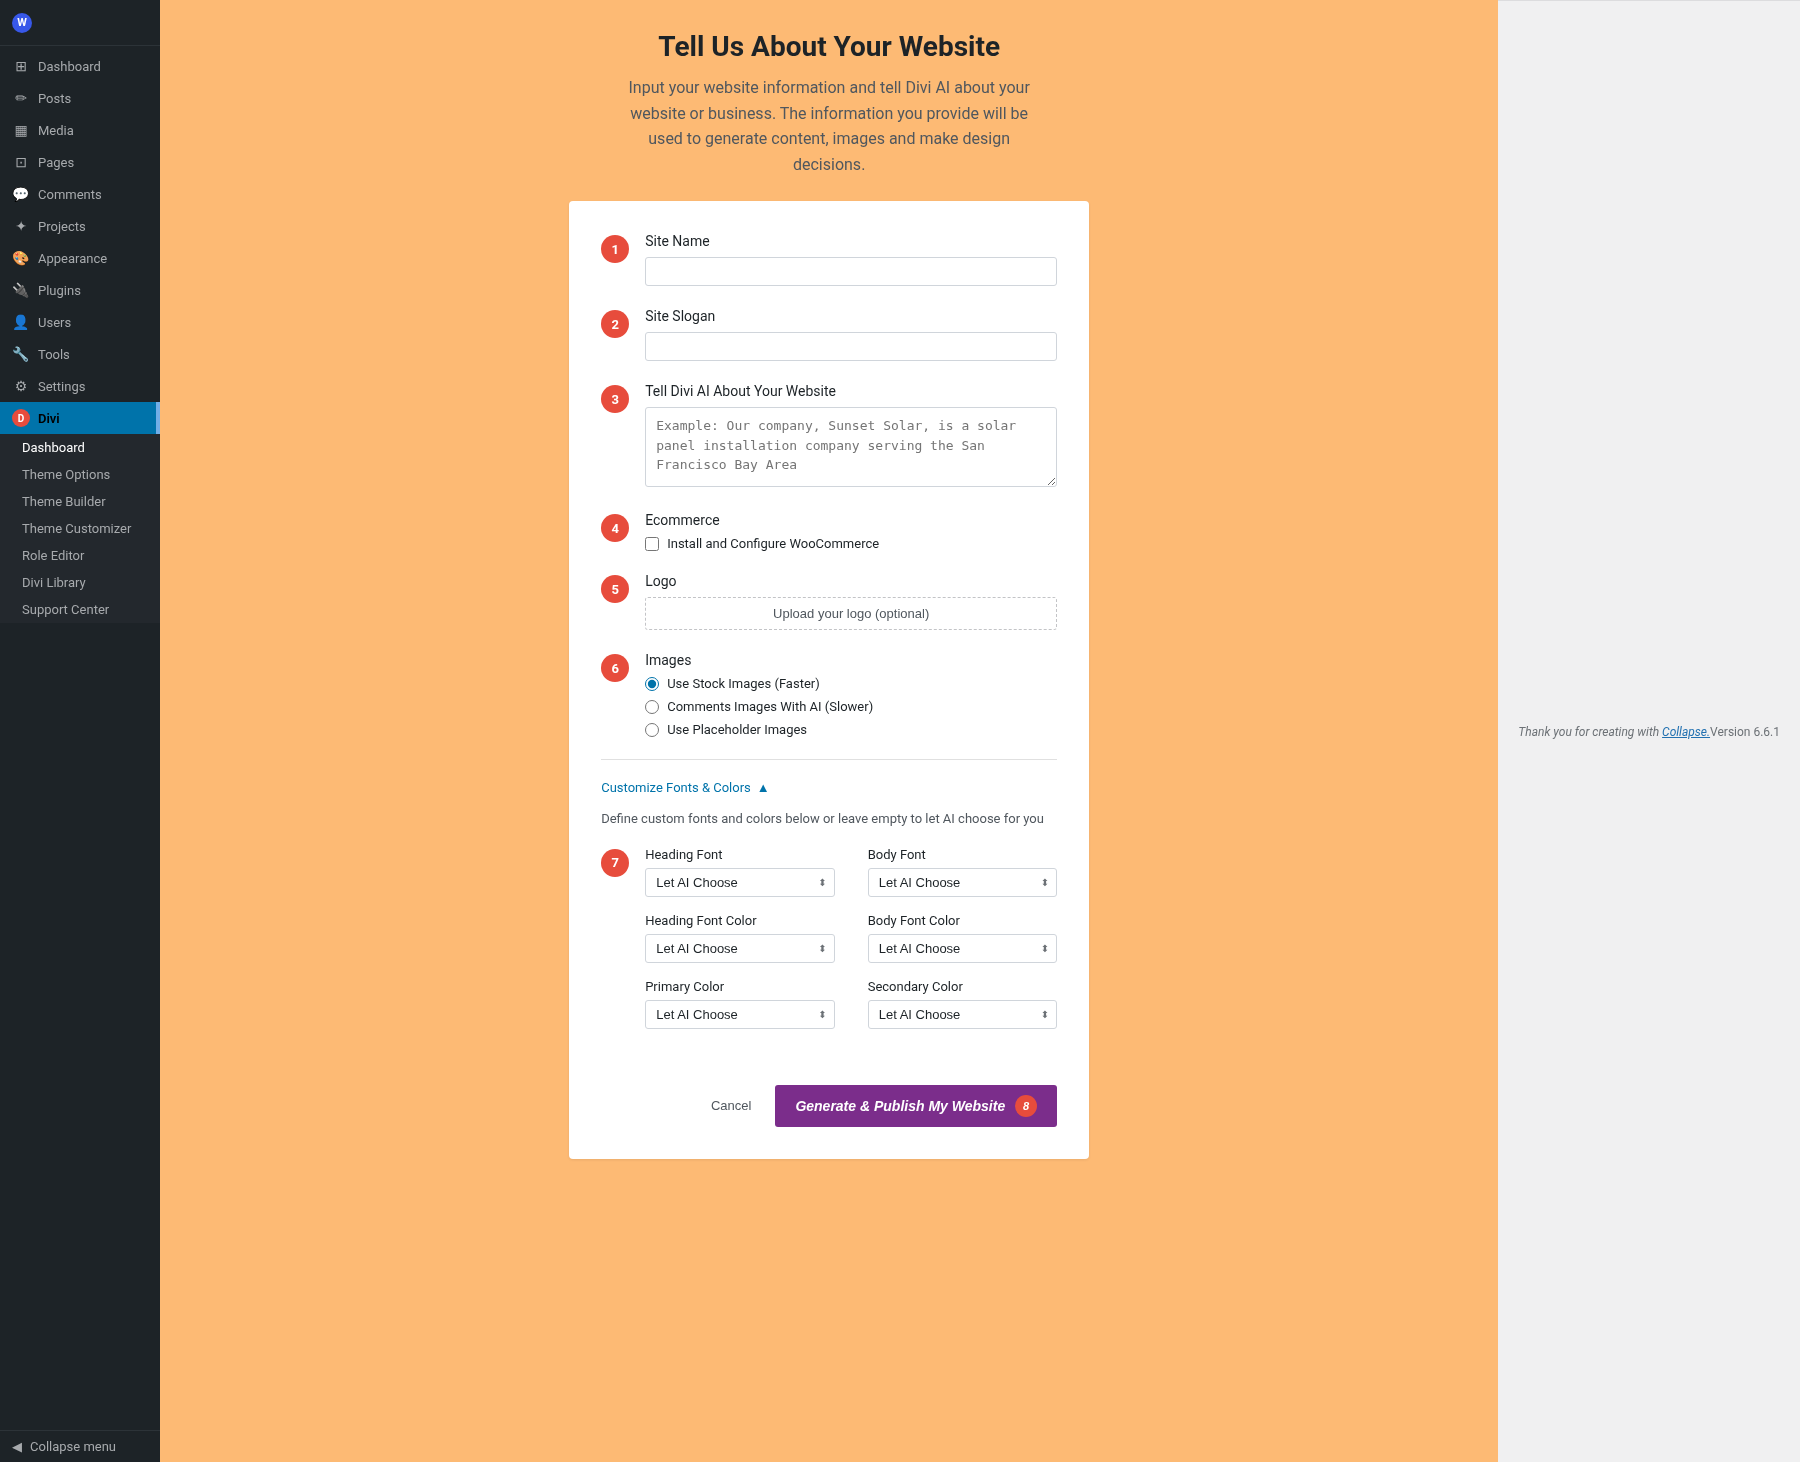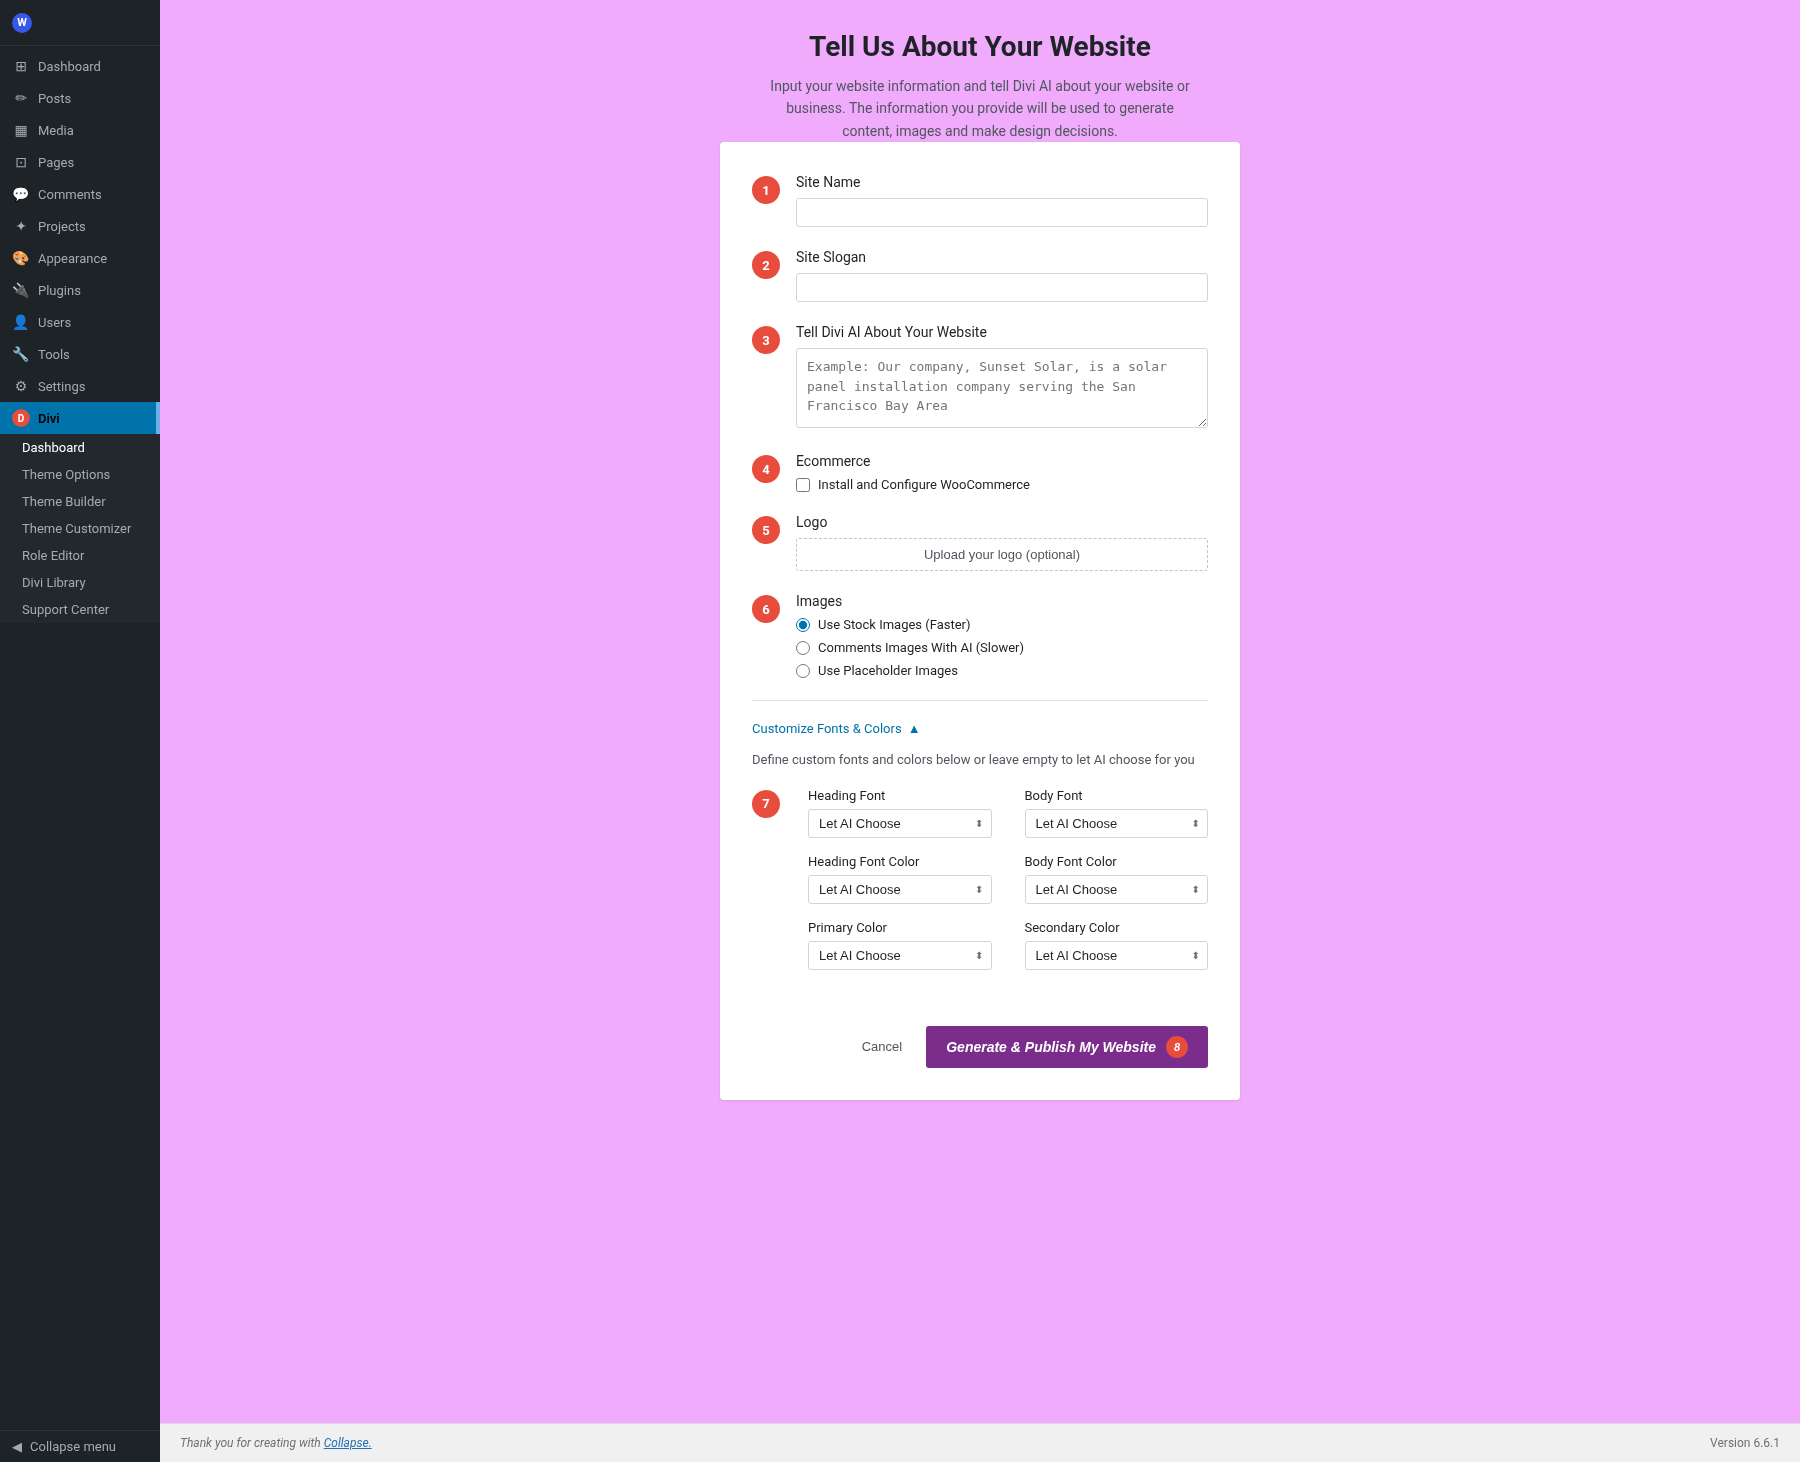--- a/index.html
+++ b/index.html
@@ -75,47 +75,47 @@
       cursor: pointer;
       border-top: 1px solid #2c3338;
       font-size: 13px;
     }
 
     
     #main {
       margin-left: 160px;
       flex: 1;
       min-height: 100vh;
-      background: #f0abfc;
+      background: #fdba74;
       display: flex;
-      flex-direction: column;
     }
 
     .main-content {
       flex: 1;
       padding: 30px 40px;
       display: flex;
       flex-direction: column;
       align-items: center;
     }
 
     .page-title {
       font-size: 28px;
       font-weight: 700;
       color: #1d2327;
       text-align: center;
       margin-bottom: 12px;
     }
 
     .page-description {
-      font-size: 14px;
+      font-size: 16px;
       color: #50575e;
       text-align: center;
       max-width: 420px;
       line-height: 1.6;
+      margin-bottom: 24px;
     }
 
     .form-card {
       background: white;
       border-radius: 4px;
       box-shadow: 0 1px 3px rgba(0,0,0,0.08);
       padding: 32px;
       width: 100%;
       max-width: 520px;
     }
@@ -197,21 +197,20 @@
       font-size: 13px; color: #50575e;
       margin-bottom: 18px;
       line-height: 1.5;
     }
 
     .grid-2 {
       display: grid;
       grid-template-columns: 1fr 1fr;
       gap: 33px;
       margin-bottom: 16px;
-      margin-left: 12px;
     }
 
     .field-label { font-size: 13px; color: #1d2327; font-weight: 400; margin-bottom: 6px; }
 
     .select-wrapper { position: relative; }
     .form-select {
       width: 100%;
       border: 1px solid #d0d5db;
       border-radius: 3px;
       padding: 6px 28px 6px 10px;

